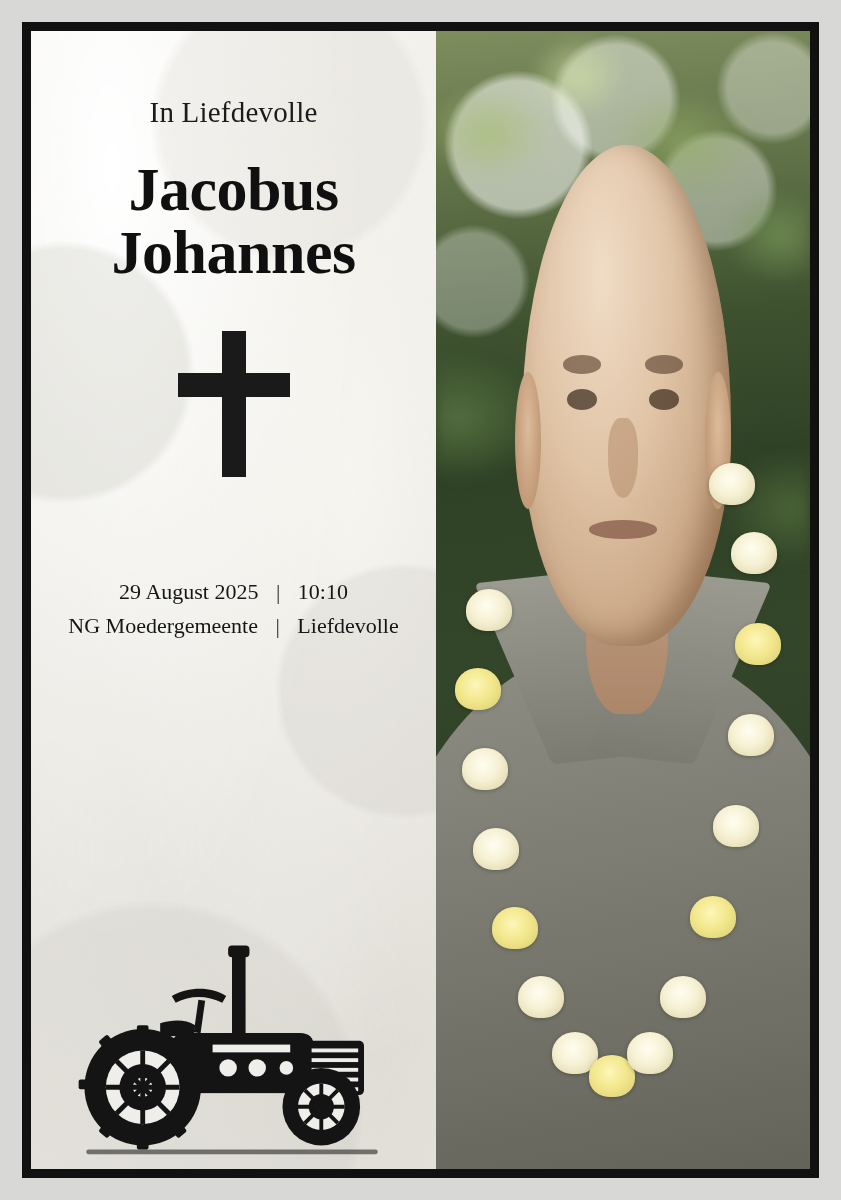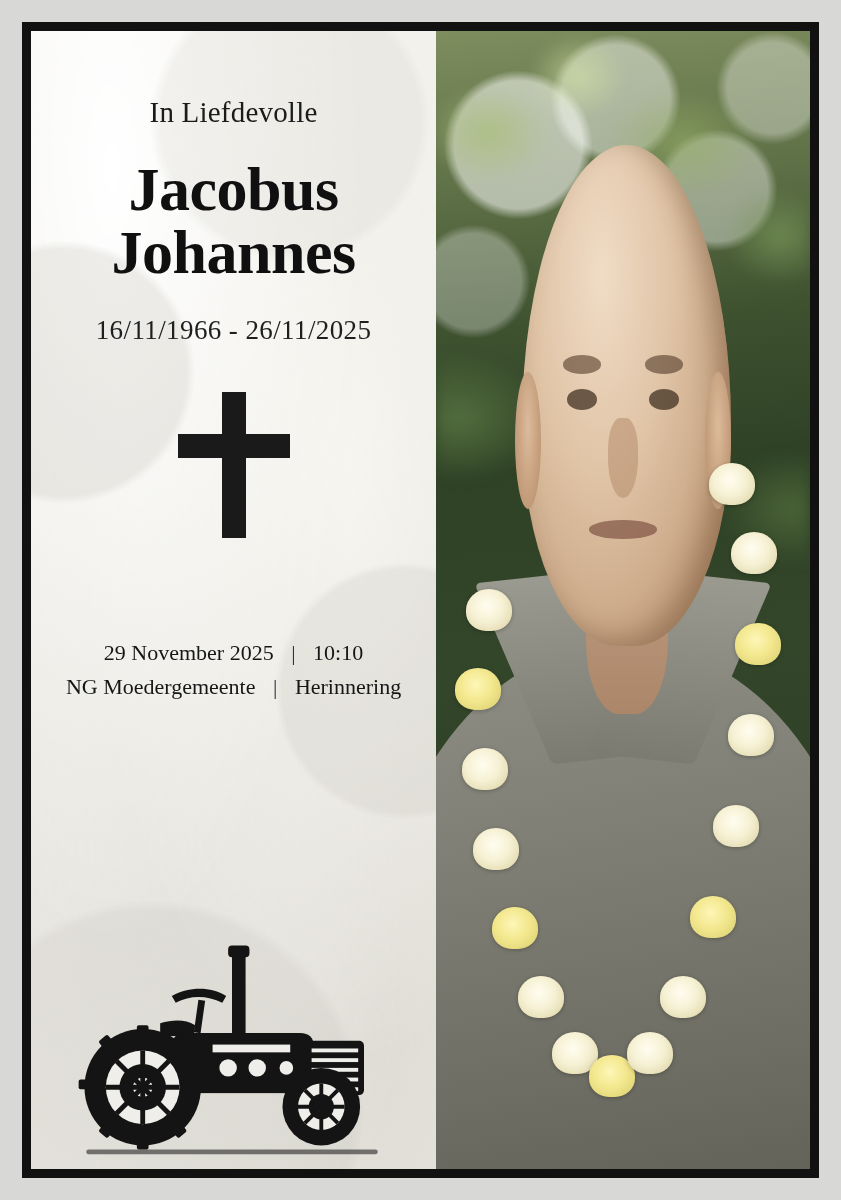--- a/index.html
+++ b/index.html
@@ -238,38 +238,37 @@
 
       <div class="memoriam">
         <div>In Liefdevolle</div>
       </div>
 
       <div class="name">
         <span class="line">Jacobus</span>
         <span class="line">Johannes</span>
       </div>
 
-      <div class="dates">16/11/1966 - 26/11/2025</div>
 
       <div class="cross-wrap">
         <svg width="118" height="150" viewBox="0 0 118 150" aria-hidden="true">
           <path d="M47 2 H71 V44 H115 V68 H71 V148 H47 V68 H3 V44 H47 Z" fill="#1a1a1a"></path>
         </svg>
       </div>
 
       <div class="service">
         <div>
-          <span>29 November 2025</span>
+          <span>29 August 2025</span>
           <span class="sep">|</span>
           <span>10:10</span>
         </div>
         <div>
           <span>NG Moedergemeente</span>
           <span class="sep">|</span>
-          <span>Herinnering</span>
+          <span>Liefdevolle</span>
         </div>
       </div>
 
       <div class="tractor-wrap">
         <svg class="tractor-svg" viewBox="0 0 340 230" aria-hidden="true">
           <g fill="#141414">
 
             <rect x="170" y="22" width="14" height="86" rx="3"></rect>
             <rect x="166" y="14" width="22" height="12" rx="4"></rect>
 

